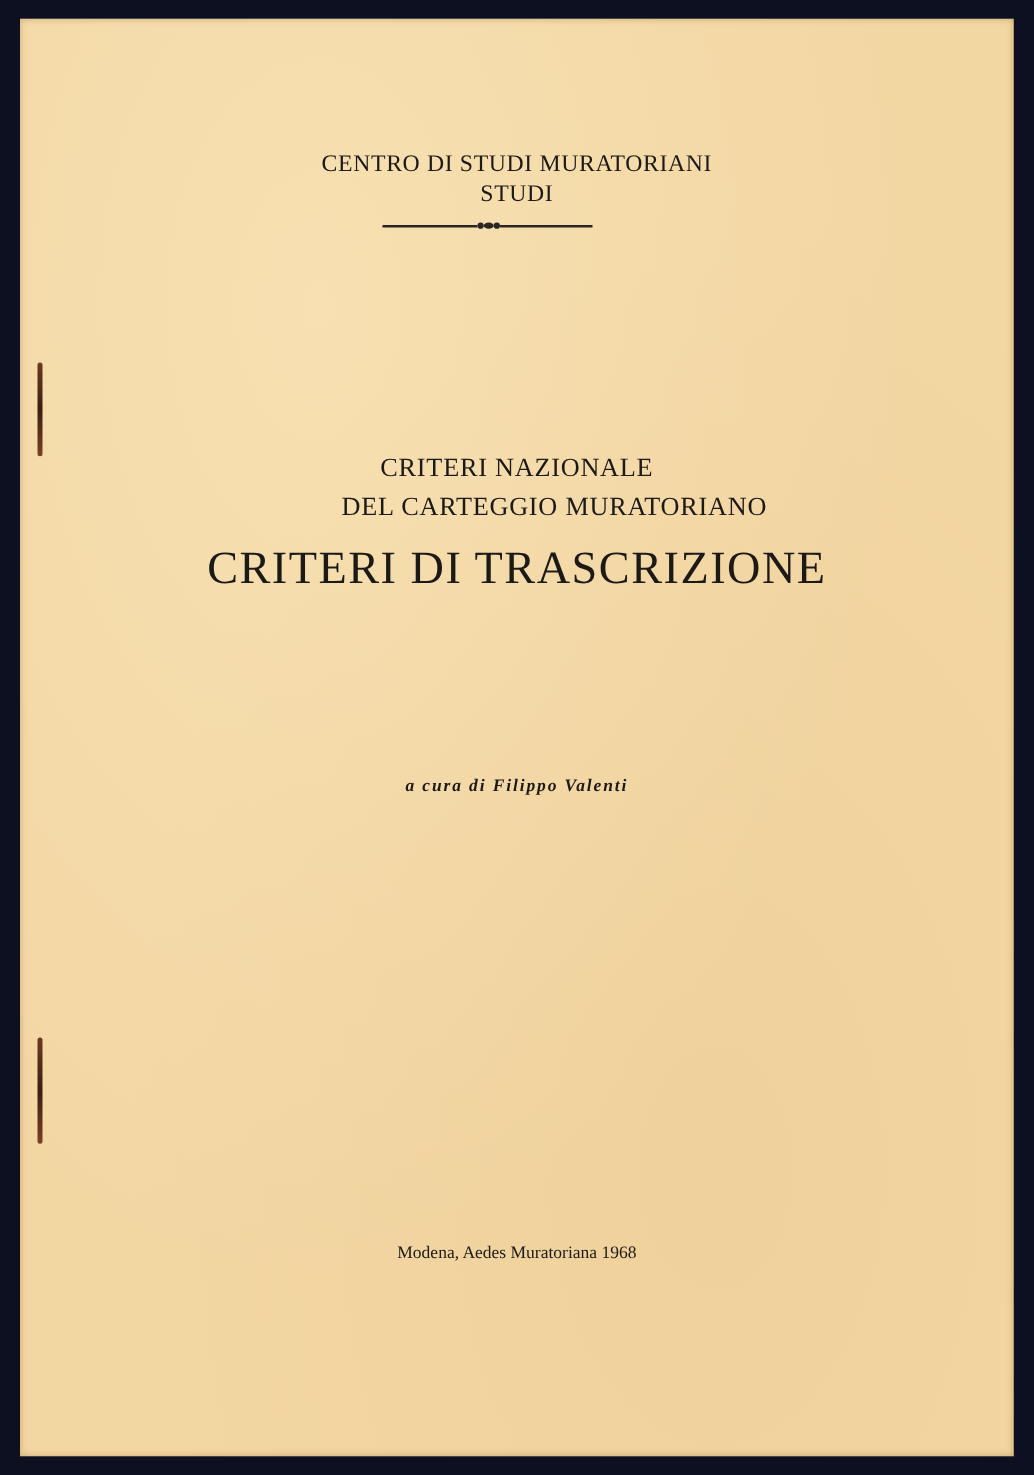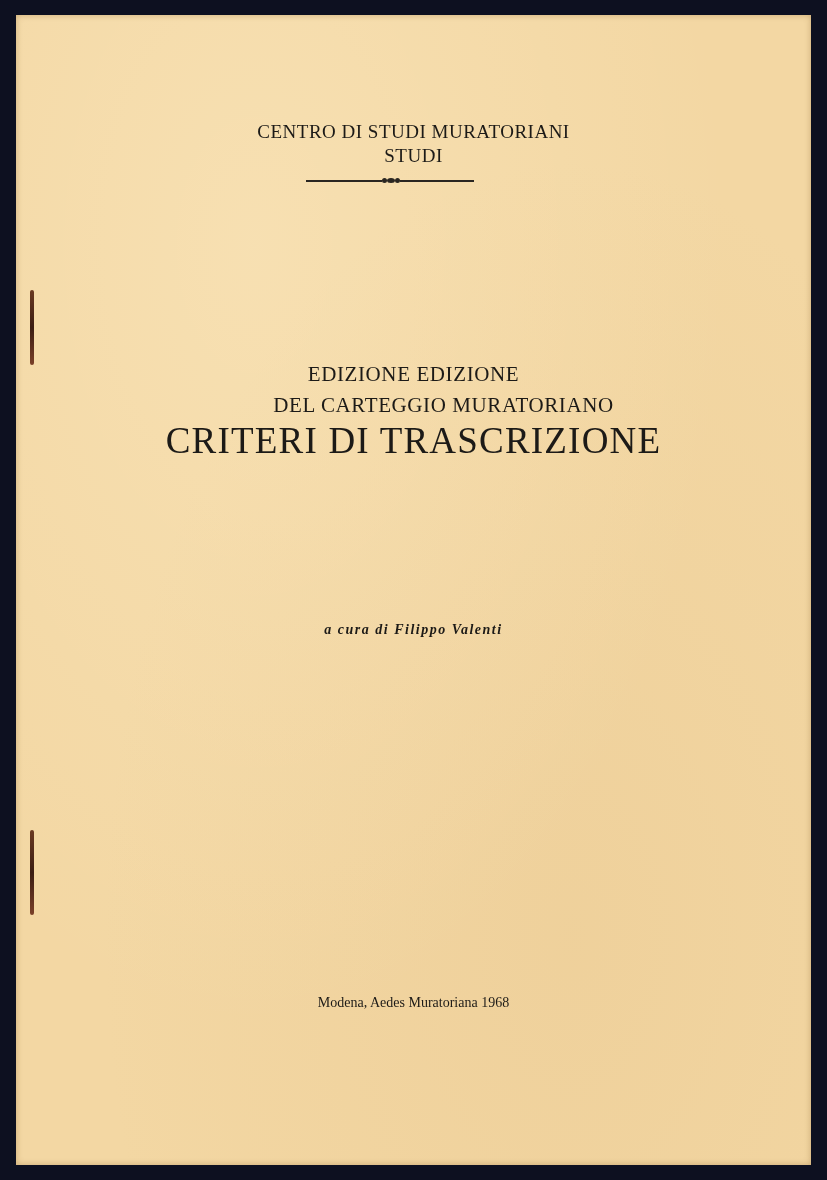--- a/index.html
+++ b/index.html
@@ -31,21 +31,21 @@
   }
   .ornament .line {
     position:absolute; top:3px; height:1.5px; background:#2a2621;
   }
   .ornament .dot {
     position:absolute; top:1px; width:5px; height:5px; border-radius:50%; background:#2a2621;
   }
   .ornament .dot.c { width:8px; height:5px; top:1px; }
   .sub1 { top:347px; font-size:21px; letter-spacing:0.6px; }
   .sub2 { top:378px; font-size:21px; letter-spacing:0.6px;margin-left:30px; }
-  .title { top:404px; font-size:37px; letter-spacing:1.2px; }
+  .title { top:418px; font-size:37px; letter-spacing:1.2px; }
   .editor { top:607px; font-size:14px; font-style:italic; font-weight:bold; letter-spacing:1.5px; }
   .imprint { top:980px; font-size:14px;text-align:center; }
 </style>
 </head>
 <body>
 
 <div class="page">
   <div class="staple" style="top:275px;height:75px;"></div>
   <div class="staple" style="top:815px;height:85px;"></div>
 
@@ -53,20 +53,20 @@
   <div class="centered inst2">STUDI</div>
 
   <div class="ornament">
     <div class="line" style="left:0;width:76px;"></div>
     <div class="dot" style="left:76px;"></div>
     <div class="dot c" style="left:81px;"></div>
     <div class="dot" style="left:89px;"></div>
     <div class="line" style="left:94px;width:74px;"></div>
   </div>
 
-  <div class="centered sub1">EDIZIONE EDIZIONE</div>
+  <div class="centered sub1">CRITERI NAZIONALE</div>
   <div class="centered sub2">DEL CARTEGGIO MURATORIANO</div>
   <div class="centered title">CRITERI DI TRASCRIZIONE</div>
 
   <div class="centered editor">a cura di Filippo Valenti</div>
 
   <div class="centered imprint">Modena, Aedes Muratoriana 1968</div>
 </div>
 
 </body></html>

